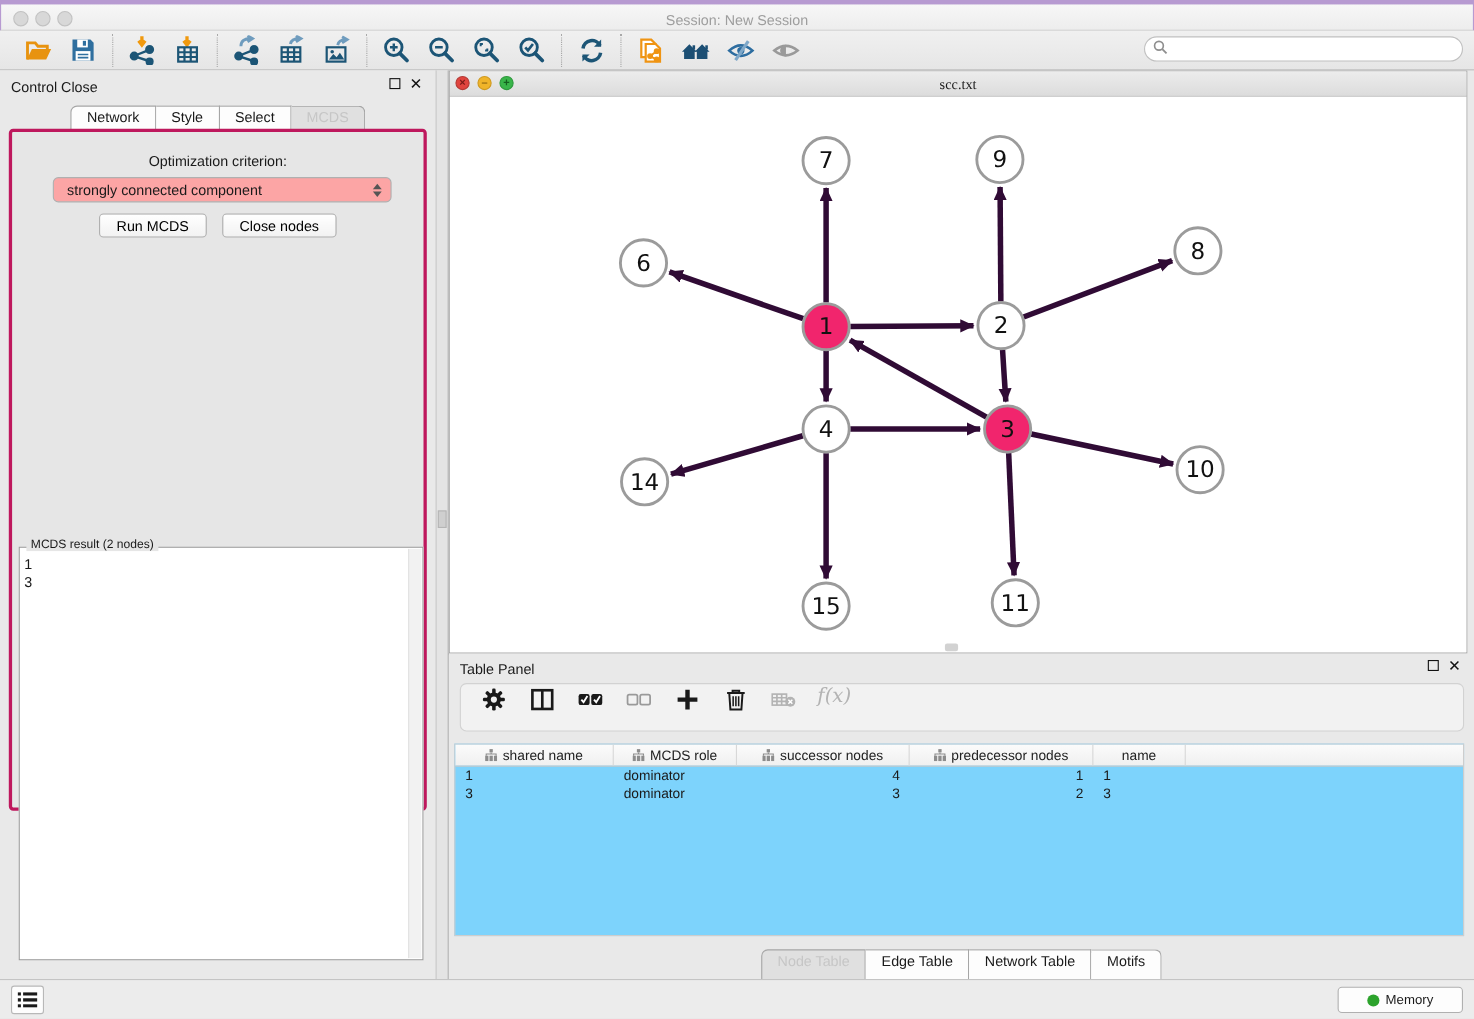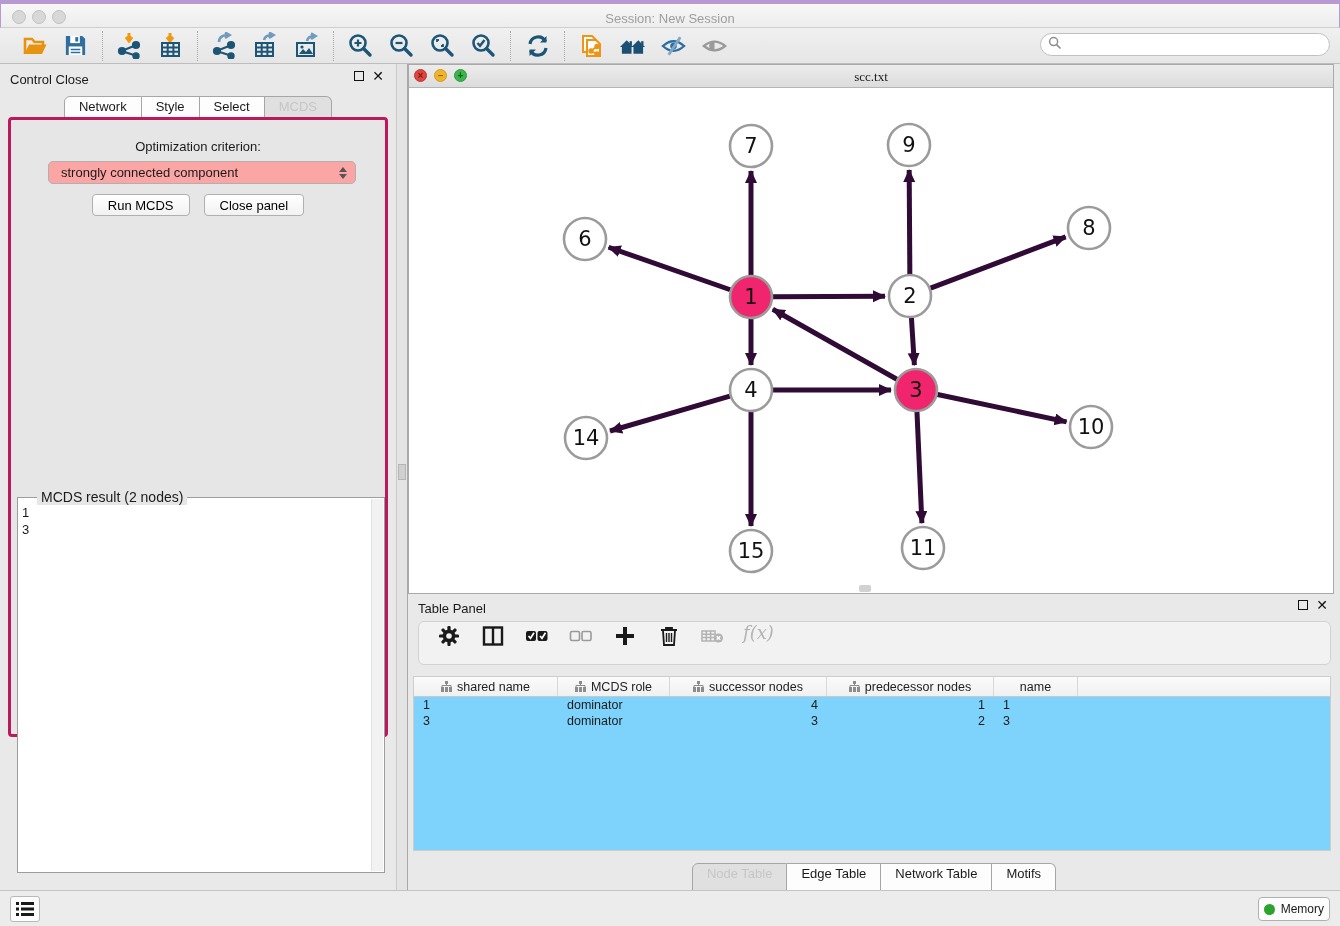--- a/index.html
+++ b/index.html
@@ -45,21 +45,21 @@
   .dropdown .val { flex:1; }
   .stepper { width:13px; height:17px; display:flex; flex-direction:column; align-items:center; justify-content:center; gap:2px; }
   .tri-up { width:0; height:0; border-left:4px solid transparent; border-right:4px solid transparent; border-bottom:5px solid #555; }
   .tri-dn { width:0; height:0; border-left:4px solid transparent; border-right:4px solid transparent; border-top:5px solid #555; }
   .btn-row { position:absolute; top:74px; width:100%; display:flex; justify-content:center; gap:14px; }
   .btn { height:22px; padding:0 15px; background:linear-gradient(#ffffff,#f2f2f2);
     border:1px solid #b0b0b0; border-radius:4px; font-size:13px; }
 
   .result-fieldset { position:absolute; left:6px; top:377px; width:368px; height:376px;
     border:1px solid #9d9d9d; background:#fff; }
-  .result-legend { position:absolute; left:6px; top:-9px; background:#e6e6e6; padding:0 4px; font-size:14px;margin-left:13px; }
+  .result-legend { position:absolute; left:6px; top:-9px; background:#e6e6e6; padding:0 4px; font-size:11px; }
   .result-text { position:absolute; left:4px; top:6px; line-height:17px; font-size:13px; white-space:pre; }
   .result-scroll { position:absolute; right:1px; top:1px; width:12px; height:372px; background:#f2f2f2; border-left:1px solid #e2e2e2; }
 
   
   .divider { position:absolute; left:396px; top:64px; width:12px; height:826px; background:#e4e4e4;
     border-left:1px solid #c9c9c9; border-right:1px solid #a9a9a9; }
   .grip { position:absolute; left:1px; top:400px; width:8px; height:16px; background:#cfcfcf; border:1px solid #b5b5b5; }
 
   
   .net-window { position:absolute; left:408px; top:64px; width:926px; height:530px;
@@ -88,21 +88,21 @@
   .gt-cell { padding:1px 9px 0 9px; }
   .num-r { text-align:right; }
   .tp-tabs { position:absolute; left:0; top:268px; width:100%; display:flex; justify-content:center; }
 
   
   .statusbar { position:absolute; left:0; top:890px; width:1340px; height:36px;
     background:#ececec; border-top:1px solid #c4c4c4; }
   .list-btn { position:absolute; left:10px; top:5px; width:30px; height:26px; background:#fdfdfd;
     border:1px solid #b8b8b8; border-radius:3px; display:flex; align-items:center; justify-content:center; }
   .mem-btn { position:absolute; right:10px; top:6px; height:24px; background:#fdfdfd; border:1px solid #b0b0b0;
-    border-radius:4px; display:flex; align-items:center; gap:6px; padding:0 5px; font-size:12px; }
+    border-radius:4px; display:flex; align-items:center; gap:6px; padding:0 26px; font-size:12px; }
   .mem-dot { width:11px; height:11px; border-radius:50%; background:#2ca32c; }
 </style>
 </head>
 <body>
 
 <div class="titlebar">
   <div class="traffic t1"></div>
   <div class="traffic t2"></div>
   <div class="traffic t3"></div>
   <div class="app-title">Session: New Session</div>
@@ -288,21 +288,21 @@
     <div class="opt-label">Optimization criterion:</div>
     <div class="dropdown">
       <span class="val">strongly connected component</span>
       <span class="stepper">
           <span class="tri-up"></span>
           <span class="tri-dn"></span>
         </span>
     </div>
     <div class="btn-row">
       <button class="btn">Run MCDS</button>
-      <button class="btn">Close panel</button>
+      <button class="btn">Close nodes</button>
     </div>
     <div class="result-fieldset">
       <div class="result-legend">MCDS result (2 nodes)</div>
       <div class="result-text"><span>1</span><br><span>3</span></div>
       <div class="result-scroll"></div>
     </div>
   </div>
 </div>
 
 <div class="divider">

